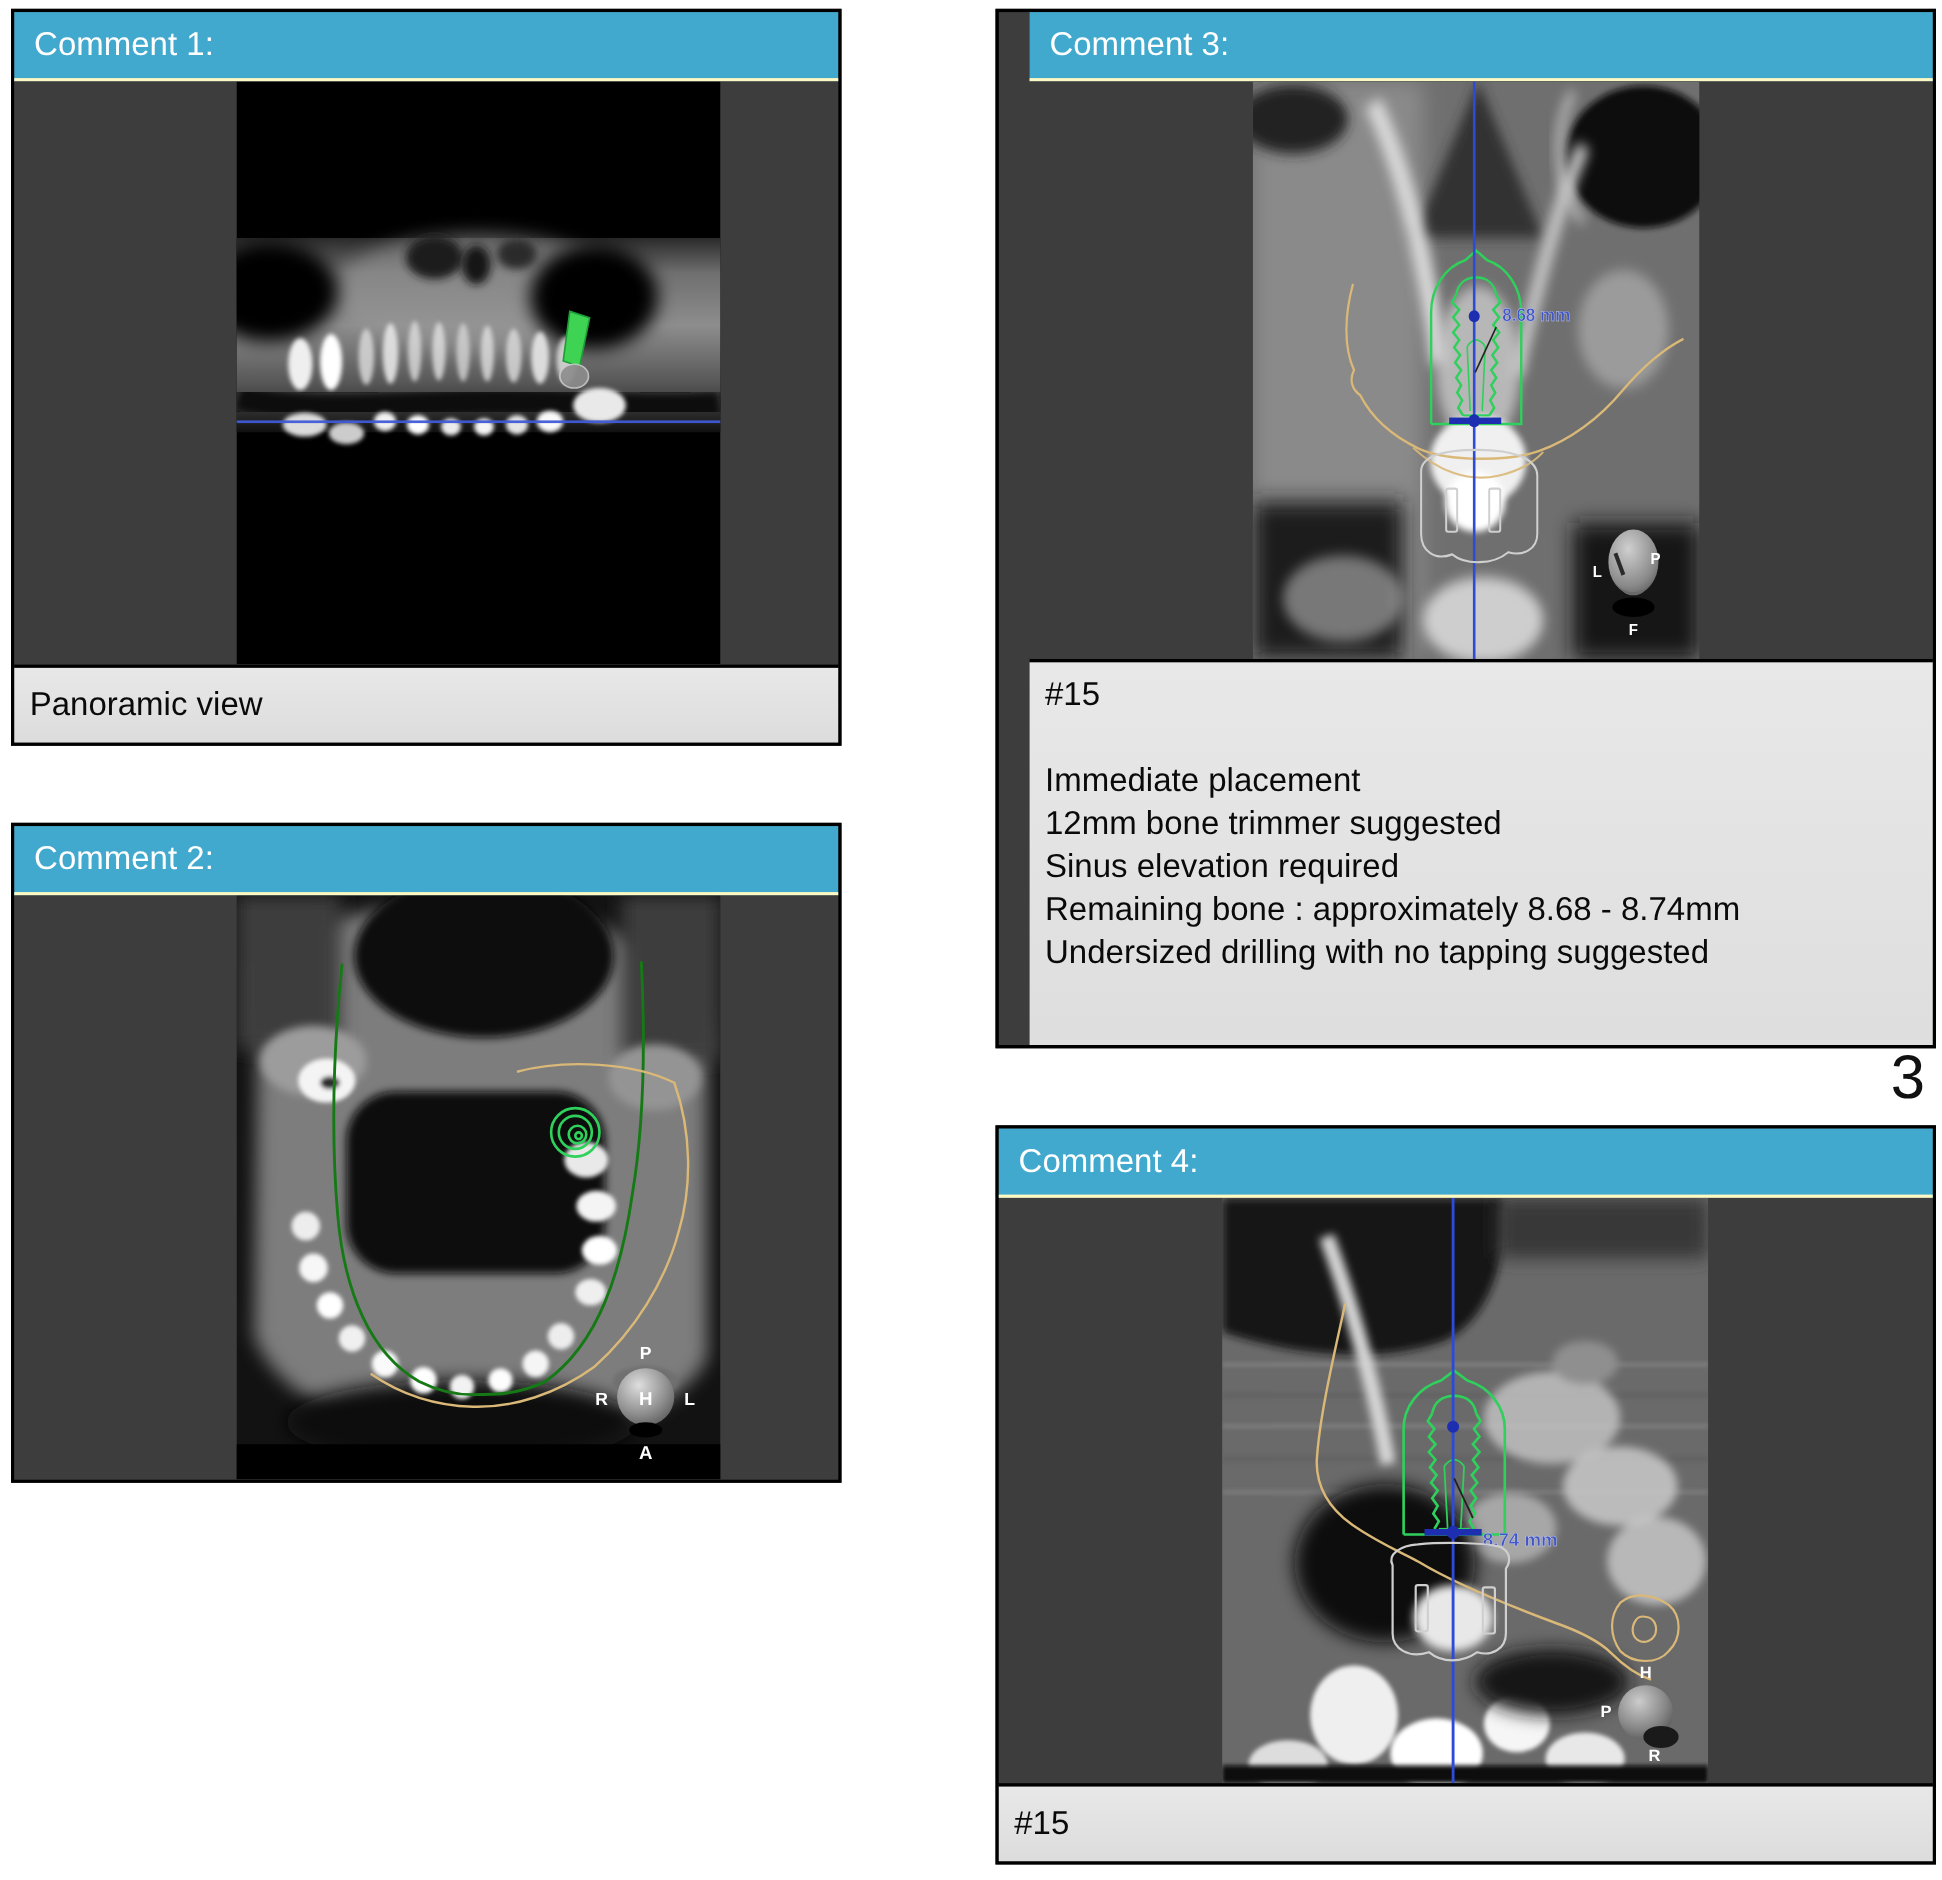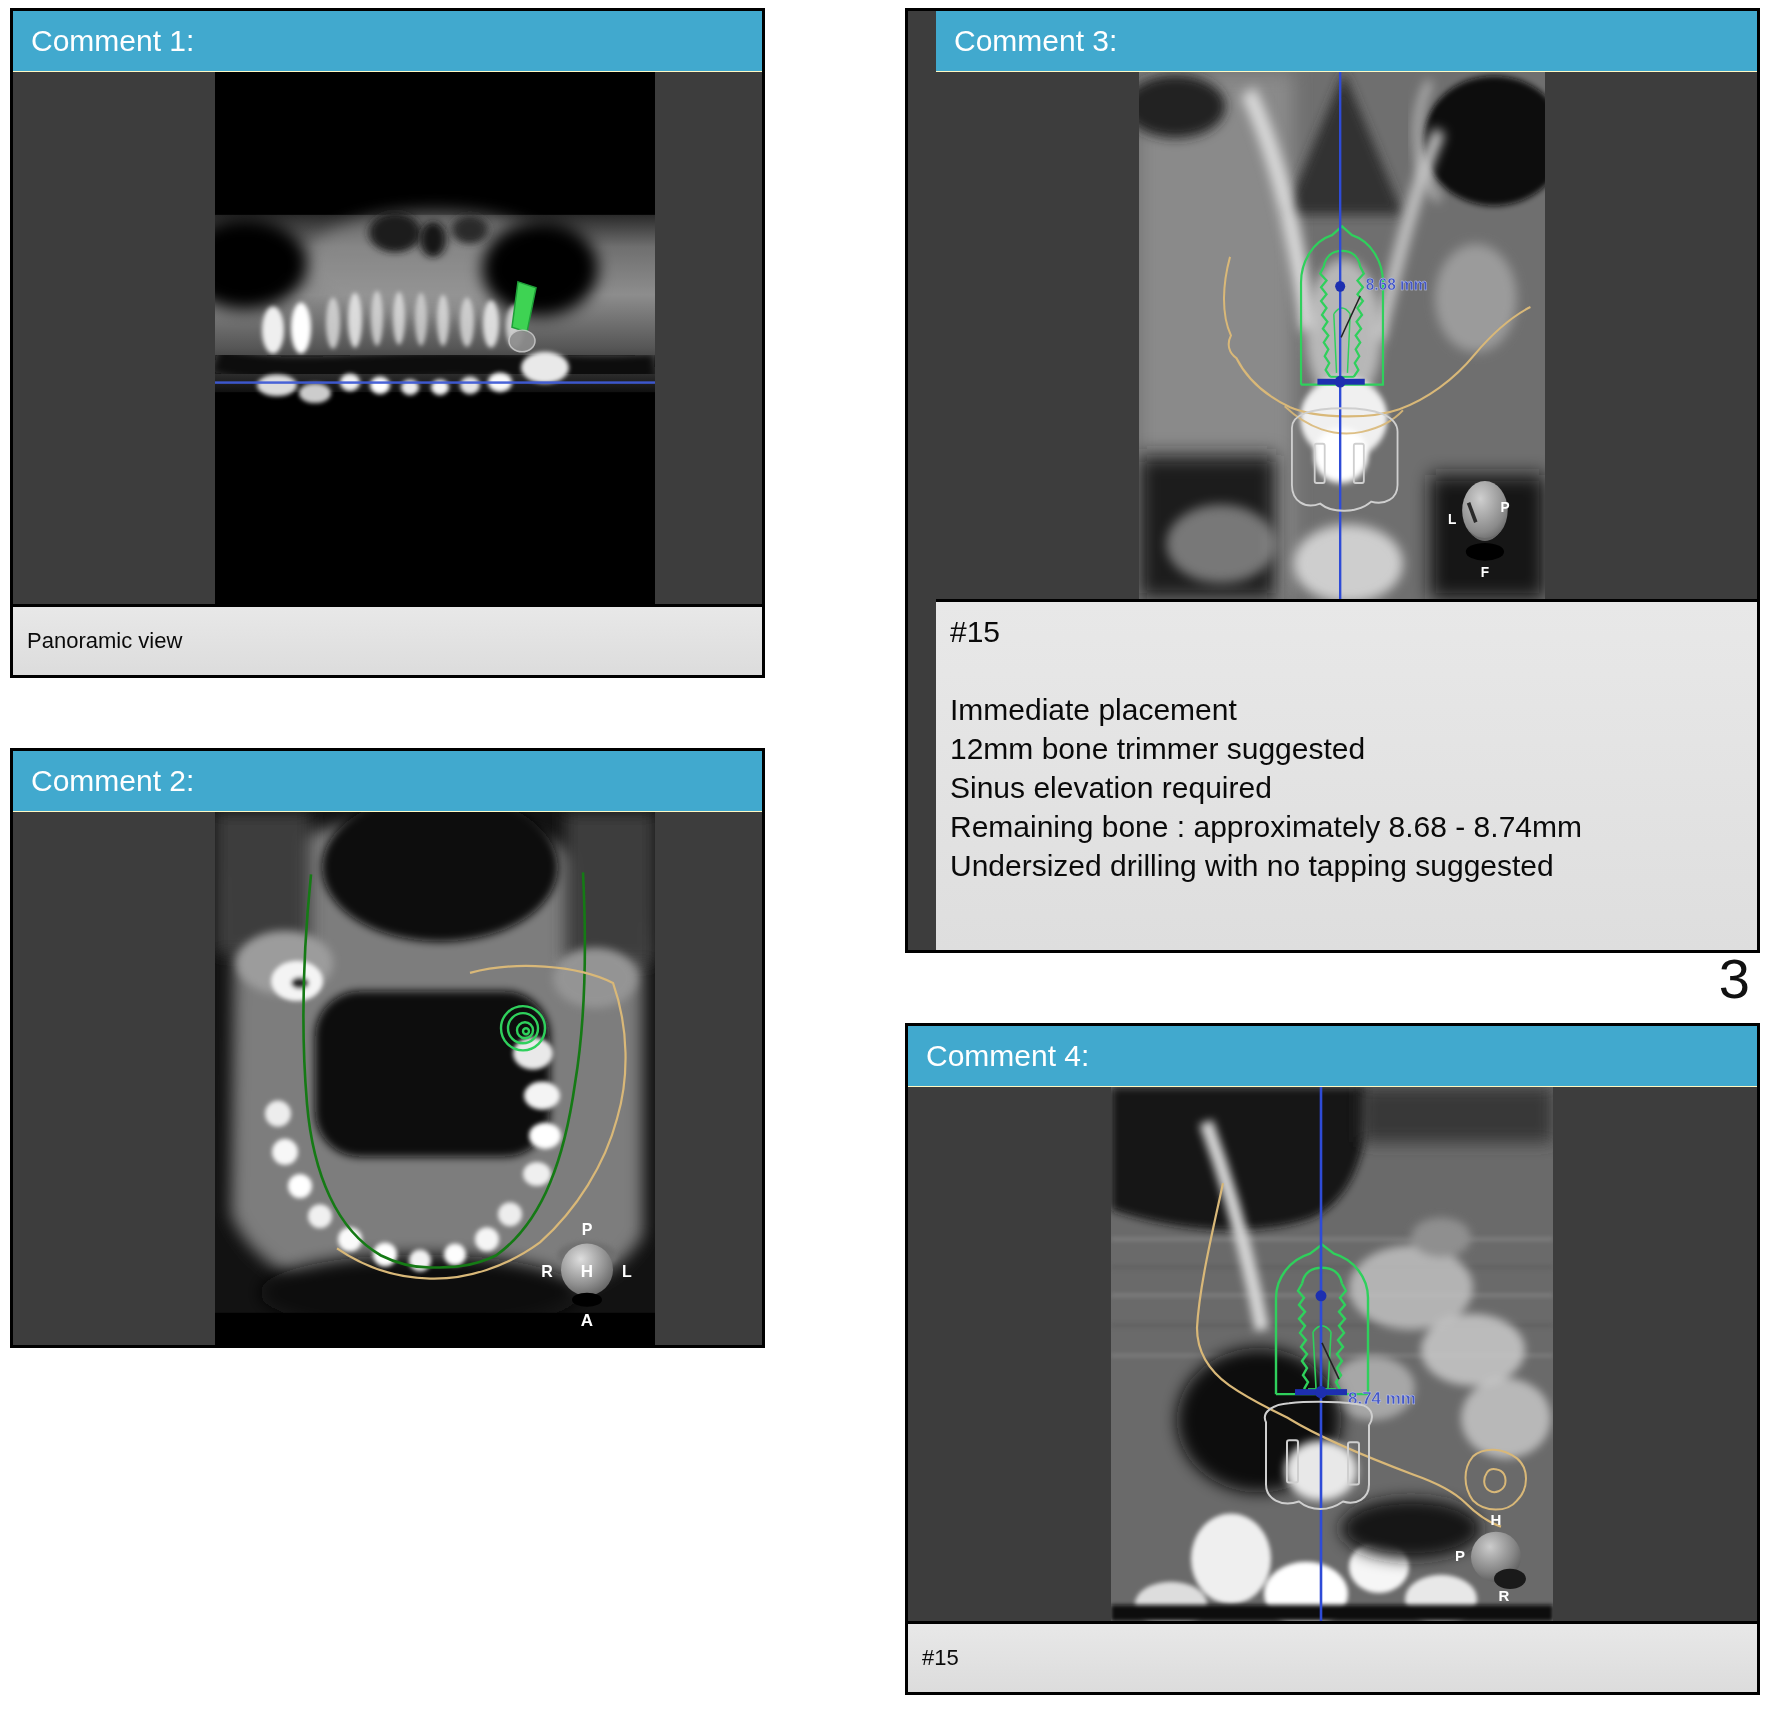--- a/index.html
+++ b/index.html
@@ -1,22 +1,22 @@
 <!DOCTYPE html>
 <html><head>
 <meta charset="utf-8">
 <style>
   html,body{margin:0;padding:0;background:#fff;}
   body{width:1765px;height:1709px;position:relative;font-family:"Liberation Sans",sans-serif;color:#000;overflow:hidden;}
   .panel{position:absolute;border:3px solid #000;box-sizing:border-box;display:flex;flex-direction:column;background:#3d3d3d;}
-  .panel-header{flex:0 0 60px;background:#41a9ce;color:#fff;font-size:30px;display:flex;align-items:center;padding-left:18px;border-bottom:1px solid #fef9c3;}
+  .panel-header{flex:0 0 60px;background:#41a9ce;color:#fff;font-size:30px;display:flex;align-items:center;padding-left:18px;border-bottom:3px solid #fef9c3;}
   .img-area{flex:1 1 auto;position:relative;overflow:hidden;background:#3d3d3d;}
   .ct{position:absolute;top:0;bottom:0;}
   .ct svg{display:block;width:100%;height:100%;}
-  .panel-caption{flex:0 0 68px;background:#e2e2e2;background:linear-gradient(#e8e8e8,#dcdcdc);border-top:3px solid #000;font-size:22px;display:flex;align-items:center;padding-left:14px;color:#0a0a0a;}
+  .panel-caption{flex:0 0 68px;background:#e2e2e2;background:linear-gradient(#e8e8e8,#dcdcdc);border-top:3px solid #000;font-size:30px;display:flex;align-items:center;padding-left:14px;color:#0a0a0a;}
   .notes-area{flex:0 0 338px;background:linear-gradient(#e8e8e8,#dedede);border-top:3px solid #000;padding:10px 18px 0 14px;font-size:30px;line-height:39px;color:#0a0a0a;}
   .notes-area .blank{height:39px;}
   .page-number{position:absolute;left:1660px;top:946px;width:90px;text-align:right;font-size:56px;color:#111;}
   text{font-family:"Liberation Sans",sans-serif;}
 </style>
 </head>
 <body>
 
 <section class="panel" style="left:10px;top:8px;width:755px;height:670px;">
   <div class="panel-header">

